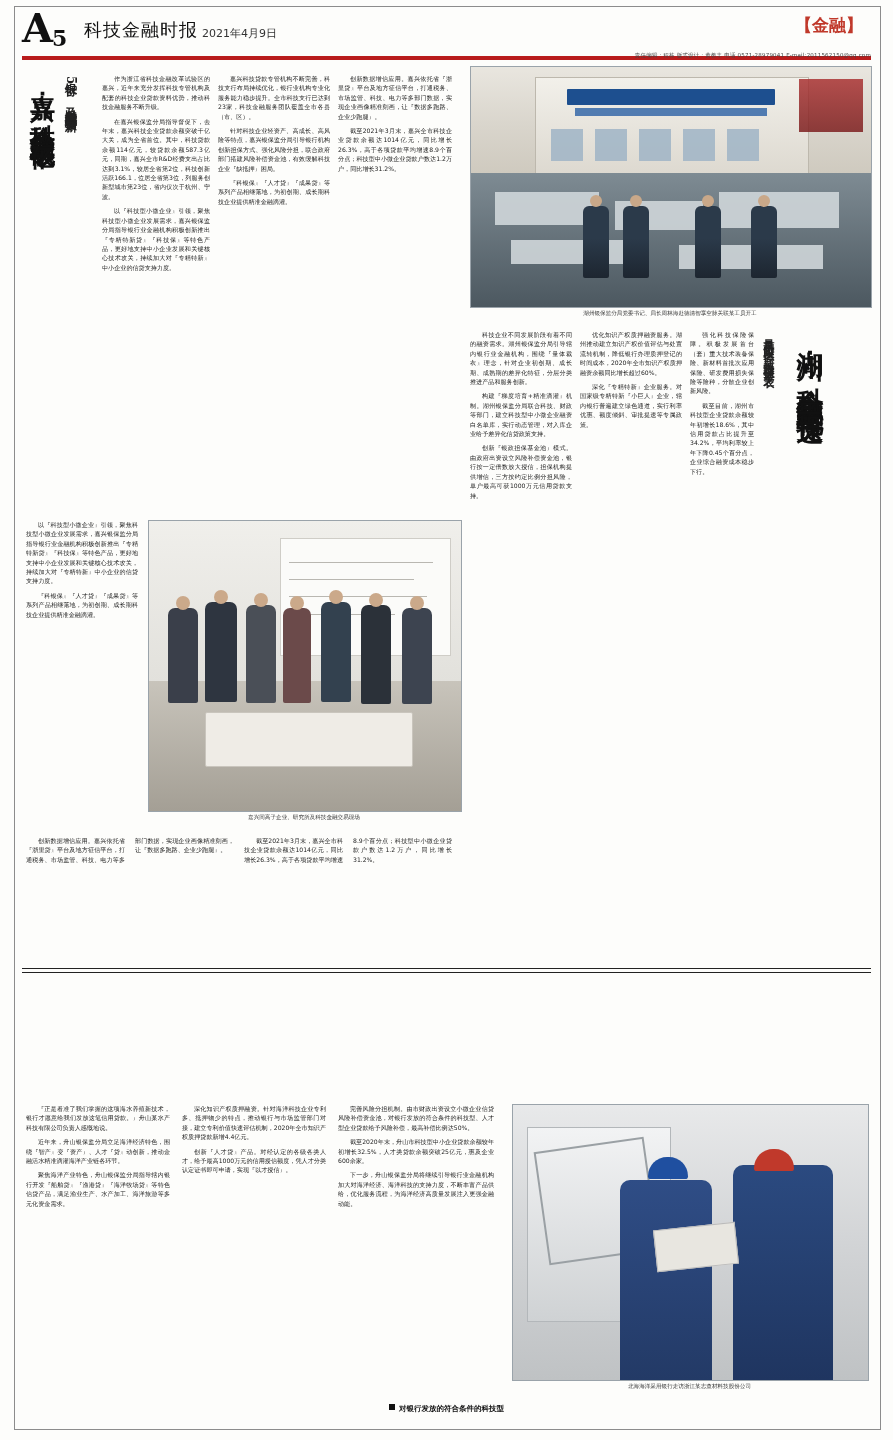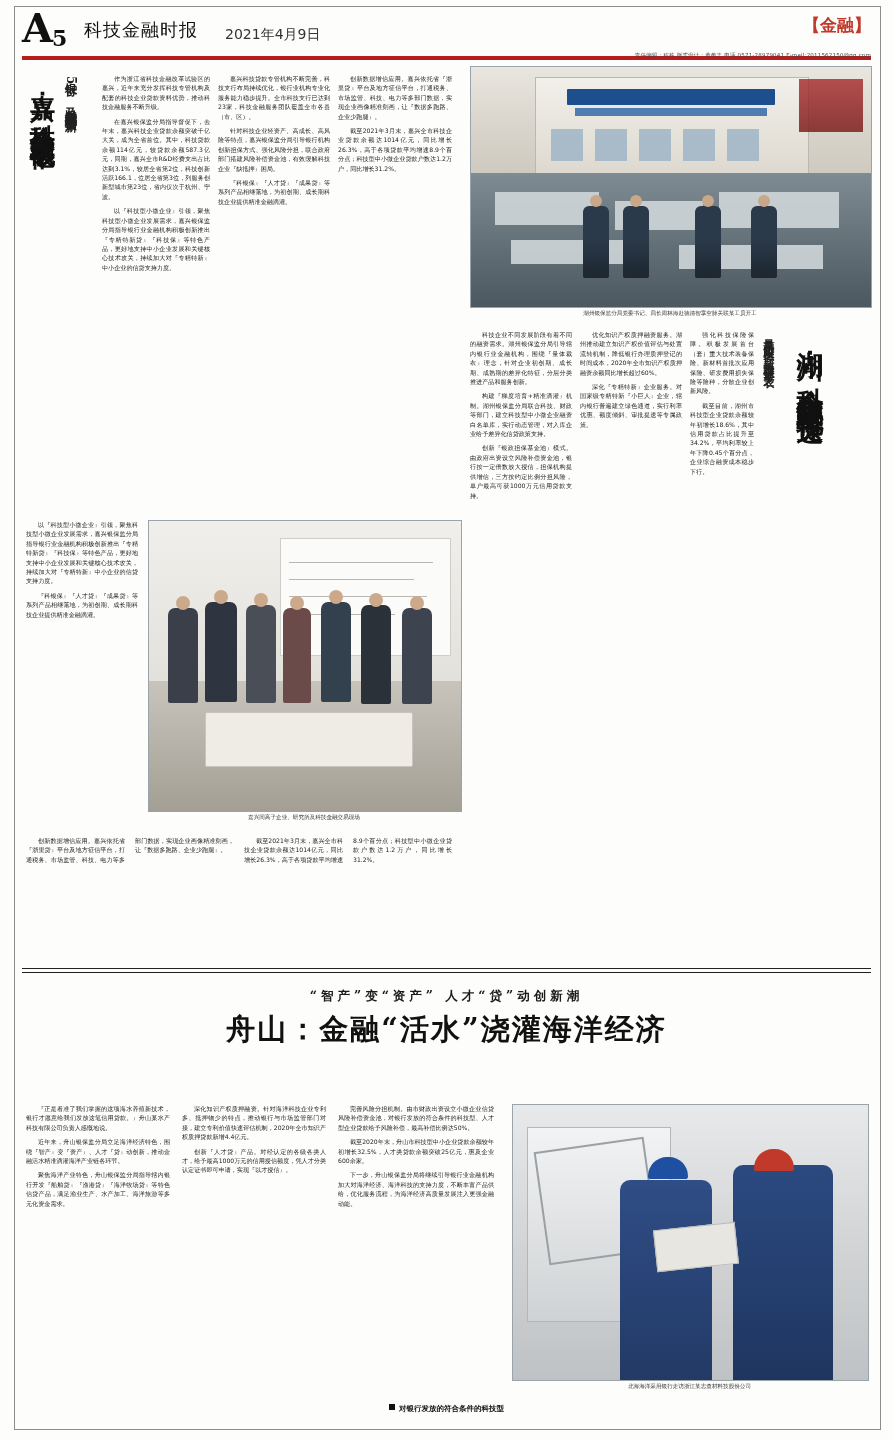--- a/index.html
+++ b/index.html
@@ -25,25 +25,25 @@
     font-family:"DejaVu Serif","Liberation Serif",serif;
     font-weight:bold;font-size:40px;line-height:40px;letter-spacing:-1px;
   }
   .folio .num{font-size:22px;vertical-align:-4px;}
   .paper-name{
     position:absolute;left:62px;top:6px;
     font-family:"DejaVu Serif","Liberation Serif",serif;
     font-weight:normal;font-size:18px;letter-spacing:1px;
   }
   .issue-date{
-    position:absolute;left:203px;top:14px;
-    font-size:14px;color:#333;
+    position:absolute;left:180px;top:14px;
+    font-size:11px;color:#333;
   }
   .section-badge{
-    position:absolute;right:0;top:2px;
+    position:absolute;right:8px;top:2px;
     color:#c0392b;font-weight:bold;font-size:17px;
     font-family:"DejaVu Serif","Liberation Serif",serif;
   }
   .credit-line{
     position:absolute;right:0;top:40px;width:430px;
     text-align:right;font-size:5.5px;color:#444;letter-spacing:.2px;
   }
 
   
   .col{
@@ -297,22 +297,20 @@
         <i></i>
       </div>
     <div class="p" style="left:81%;top:30%;width:30px;height:96px;background:#3d4450;">
         <i></i>
       </div>
   </div>
   <div class="cap" id="cap2">嘉兴同高子企业、研究所及科技金融交易现场</div>
 
   <div class="div-double" style="top:968px;"></div>
 
-  <div class="zs-kicker">“智产”变“资产”   人才“贷”动创新潮</div>
-  <div class="zs-title">舟山：金融“活水”浇灌海洋经济</div>
 
   <div class="col" style="left:26px;top:1104px;width:144px;height:290px;">
     <p>『正是看准了我们掌握的这项海水养殖新技术，银行才愿意给我们发放这笔信用贷款。』舟山某水产科技有限公司负责人感慨地说。</p>
     <p>近年来，舟山银保监分局立足海洋经济特色，围绕『智产』变『资产』、人才『贷』动创新，推动金融活水精准滴灌海洋产业链各环节。</p>
     <p>聚焦海洋产业特色，舟山银保监分局指导辖内银行开发『船舶贷』『渔港贷』『海洋牧场贷』等特色信贷产品，满足渔业生产、水产加工、海洋旅游等多元化资金需求。</p>
   </div>
   <div class="col" style="left:182px;top:1104px;width:144px;height:290px;">
     <p>深化知识产权质押融资。针对海洋科技企业专利多、抵押物少的特点，推动银行与市场监管部门对接，建立专利价值快速评估机制，2020年全市知识产权质押贷款新增4.4亿元。</p>
     <p>创新『人才贷』产品。对经认定的各级各类人才，给予最高1000万元的信用授信额度，凭人才分类认定证书即可申请，实现『以才授信』。</p>
   </div>

